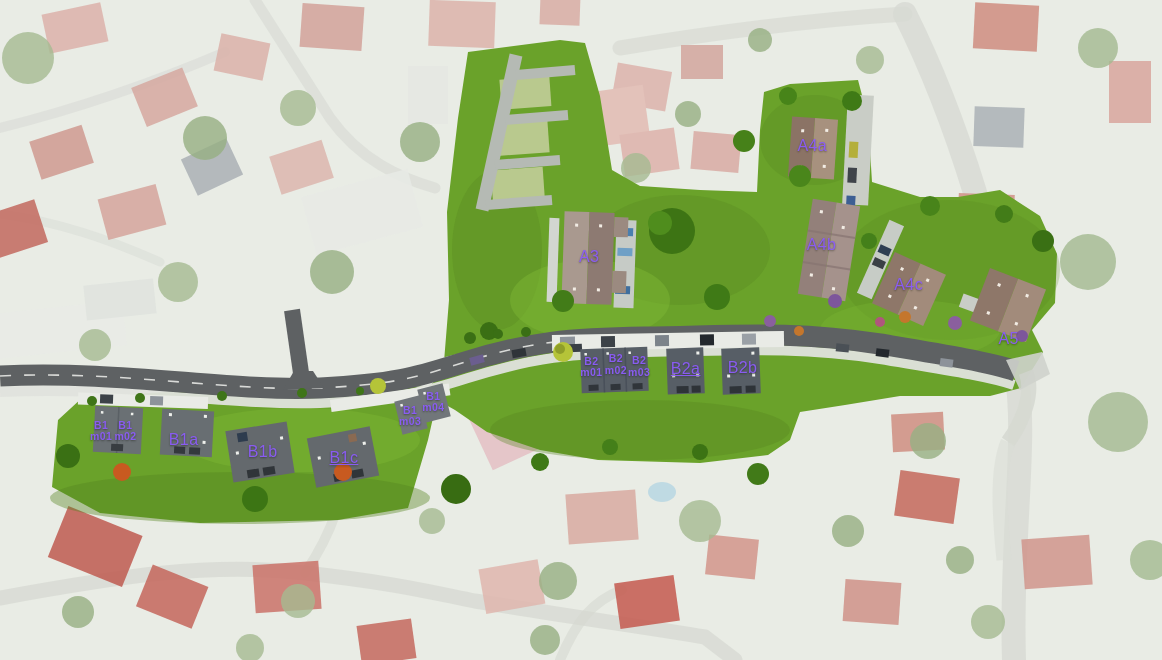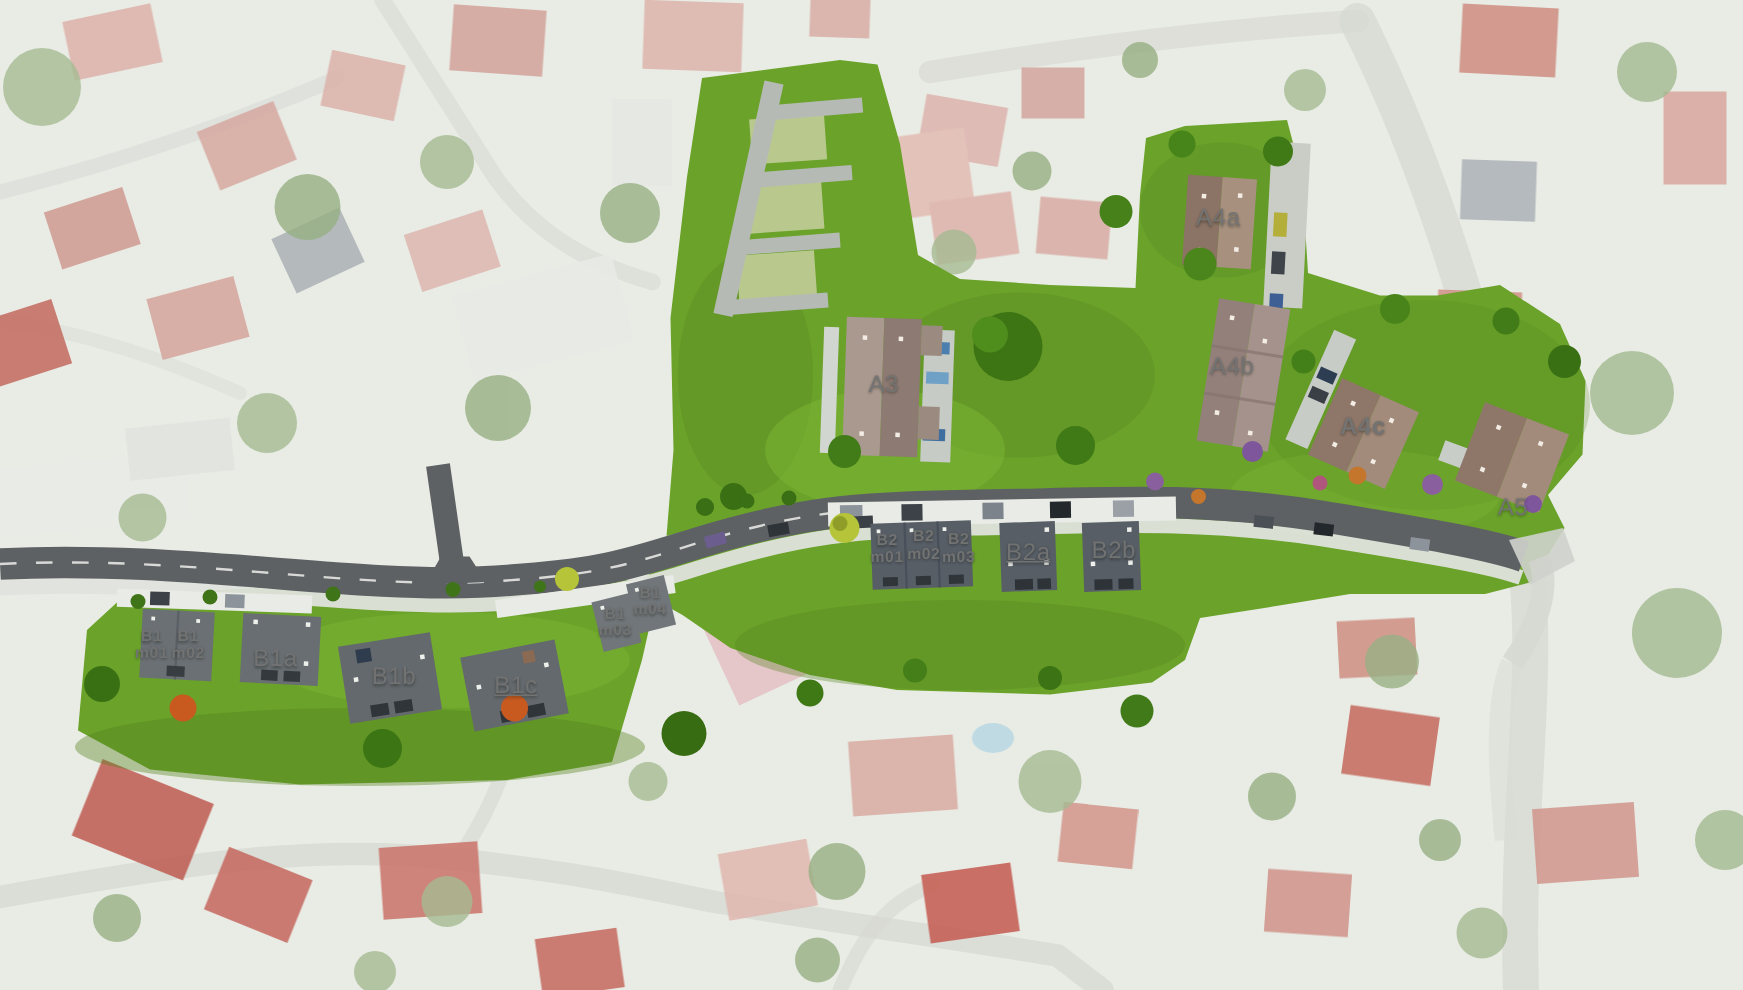--- a/index.html
+++ b/index.html
@@ -1,20 +1,20 @@
 <!DOCTYPE html>
 <html><head>
 <meta charset="utf-8">
 <style>
   html,body{margin:0;padding:0;background:#dfe3dc;}
   #stage{position:relative;width:1162px;height:660px;overflow:hidden;background:#e9ece5;
          font-family:"Liberation Sans",sans-serif;}
   #scene{position:absolute;left:0;top:0;width:100%;height:100%;}
   #markers{position:absolute;left:0;top:0;width:100%;height:100%;}
-  .marker{position:absolute;color:#737373;text-align:center;transform:translate(-50%,-50%);
+  .marker{position:absolute;color:#8b5cf6;text-align:center;transform:translate(-50%,-50%);
           text-shadow:0 1px 2px rgba(25,30,22,.5);letter-spacing:.4px;white-space:nowrap;
           cursor:pointer;opacity:.96;}
   .marker.large{font-size:16px;font-weight:400;}
   .marker.small{font-size:10.5px;line-height:11.5px;font-weight:700;}
   .marker span{display:block;}
 </style>
 </head>
 <body>
 
 <div id="stage">
@@ -425,21 +425,21 @@
   </g>
 </svg>
 
 <div id="markers">
   <div class="marker large" style="left: 69.9%; top: 22.1%;">
         <span class="l1">A4a</span>
       </div>
   <div class="marker large" style="left: 70.7%; top: 37.1%; text-align: center;">
         <span class="l1">A4b</span>
       </div>
-  <div class="marker large" style="left: 78.2%; top: 43.2%; font-weight: bold;">
+  <div class="marker large" style="left: 78.2%; top: 43.2%;">
         <span class="l1">A4c</span>
       </div>
   <div class="marker large" style="left: 86.8%; top: 45.2%; margin-top: 41px;">
         <span class="l1">A5</span>
       </div>
   <div class="marker large" style="left: 50.7%; top: 38.9%;">
         <span class="l1">A3</span>
       </div>
   <div class="marker small" style="left: 50.9%; top: 55.6%;">
         <span class="l1">B2</span>

